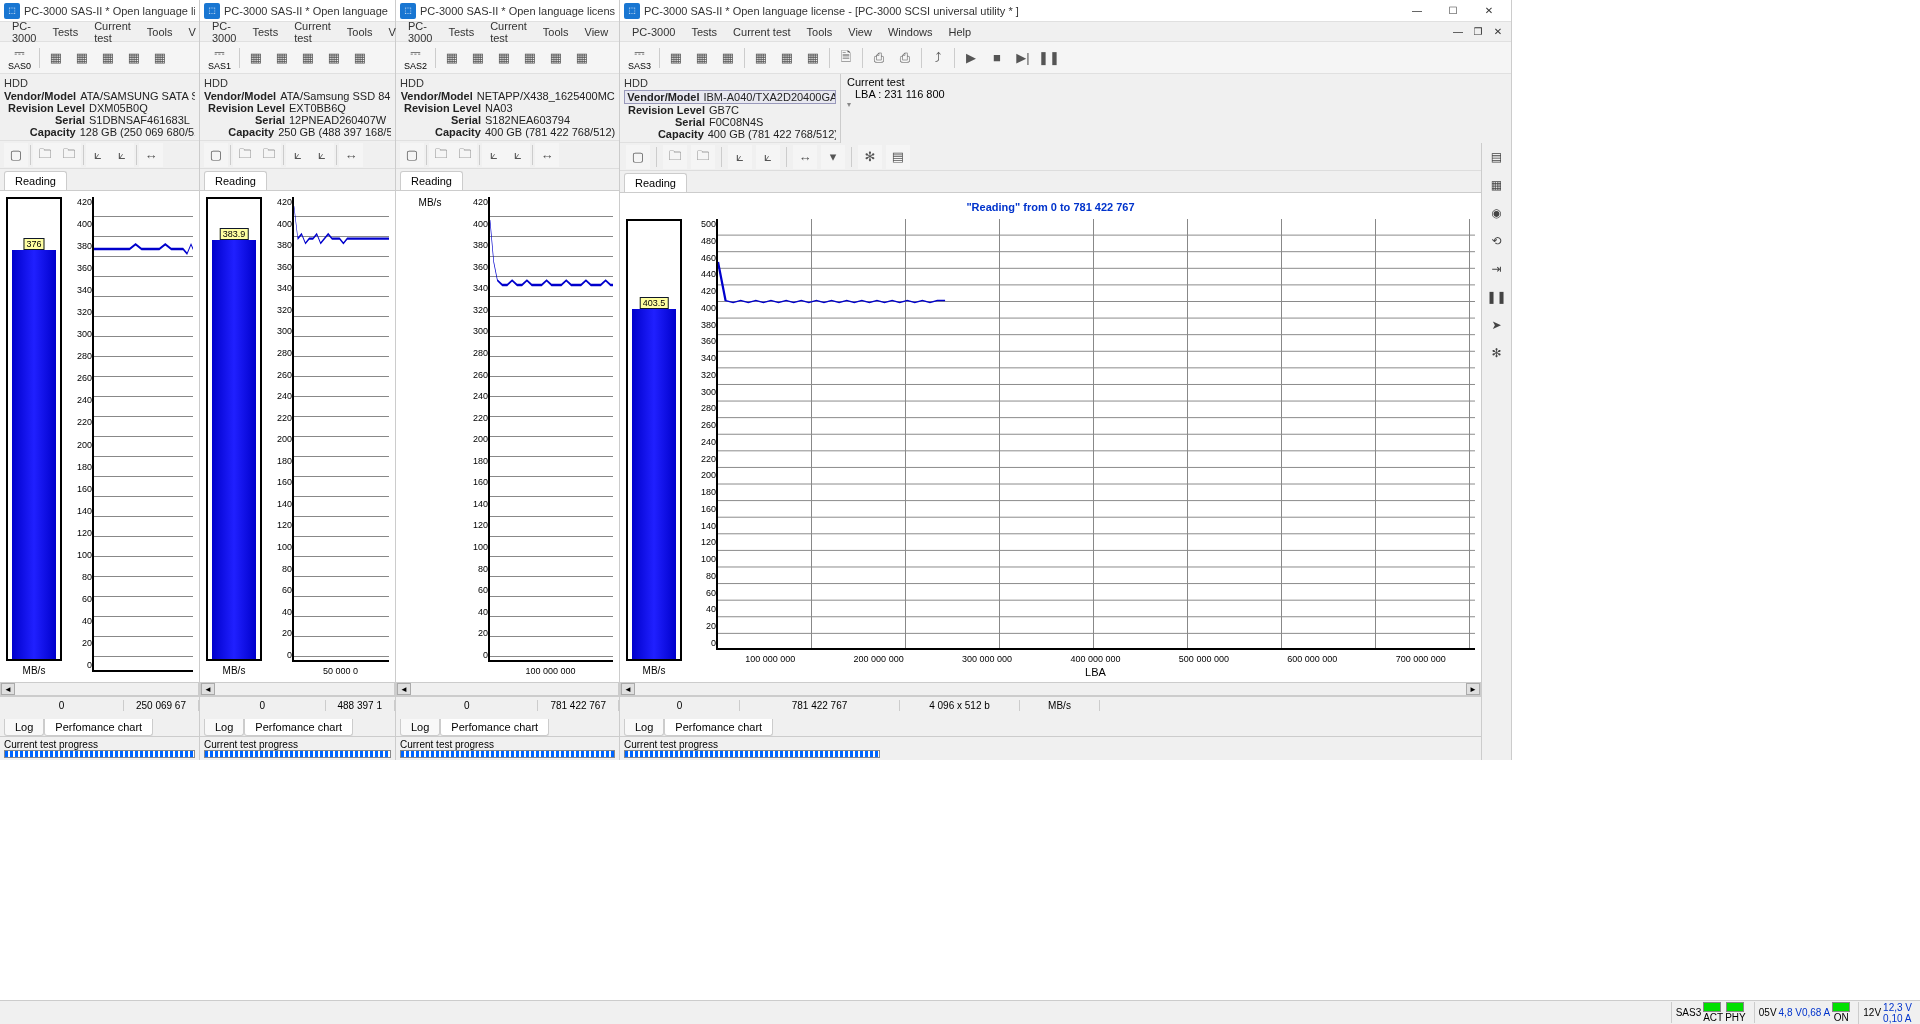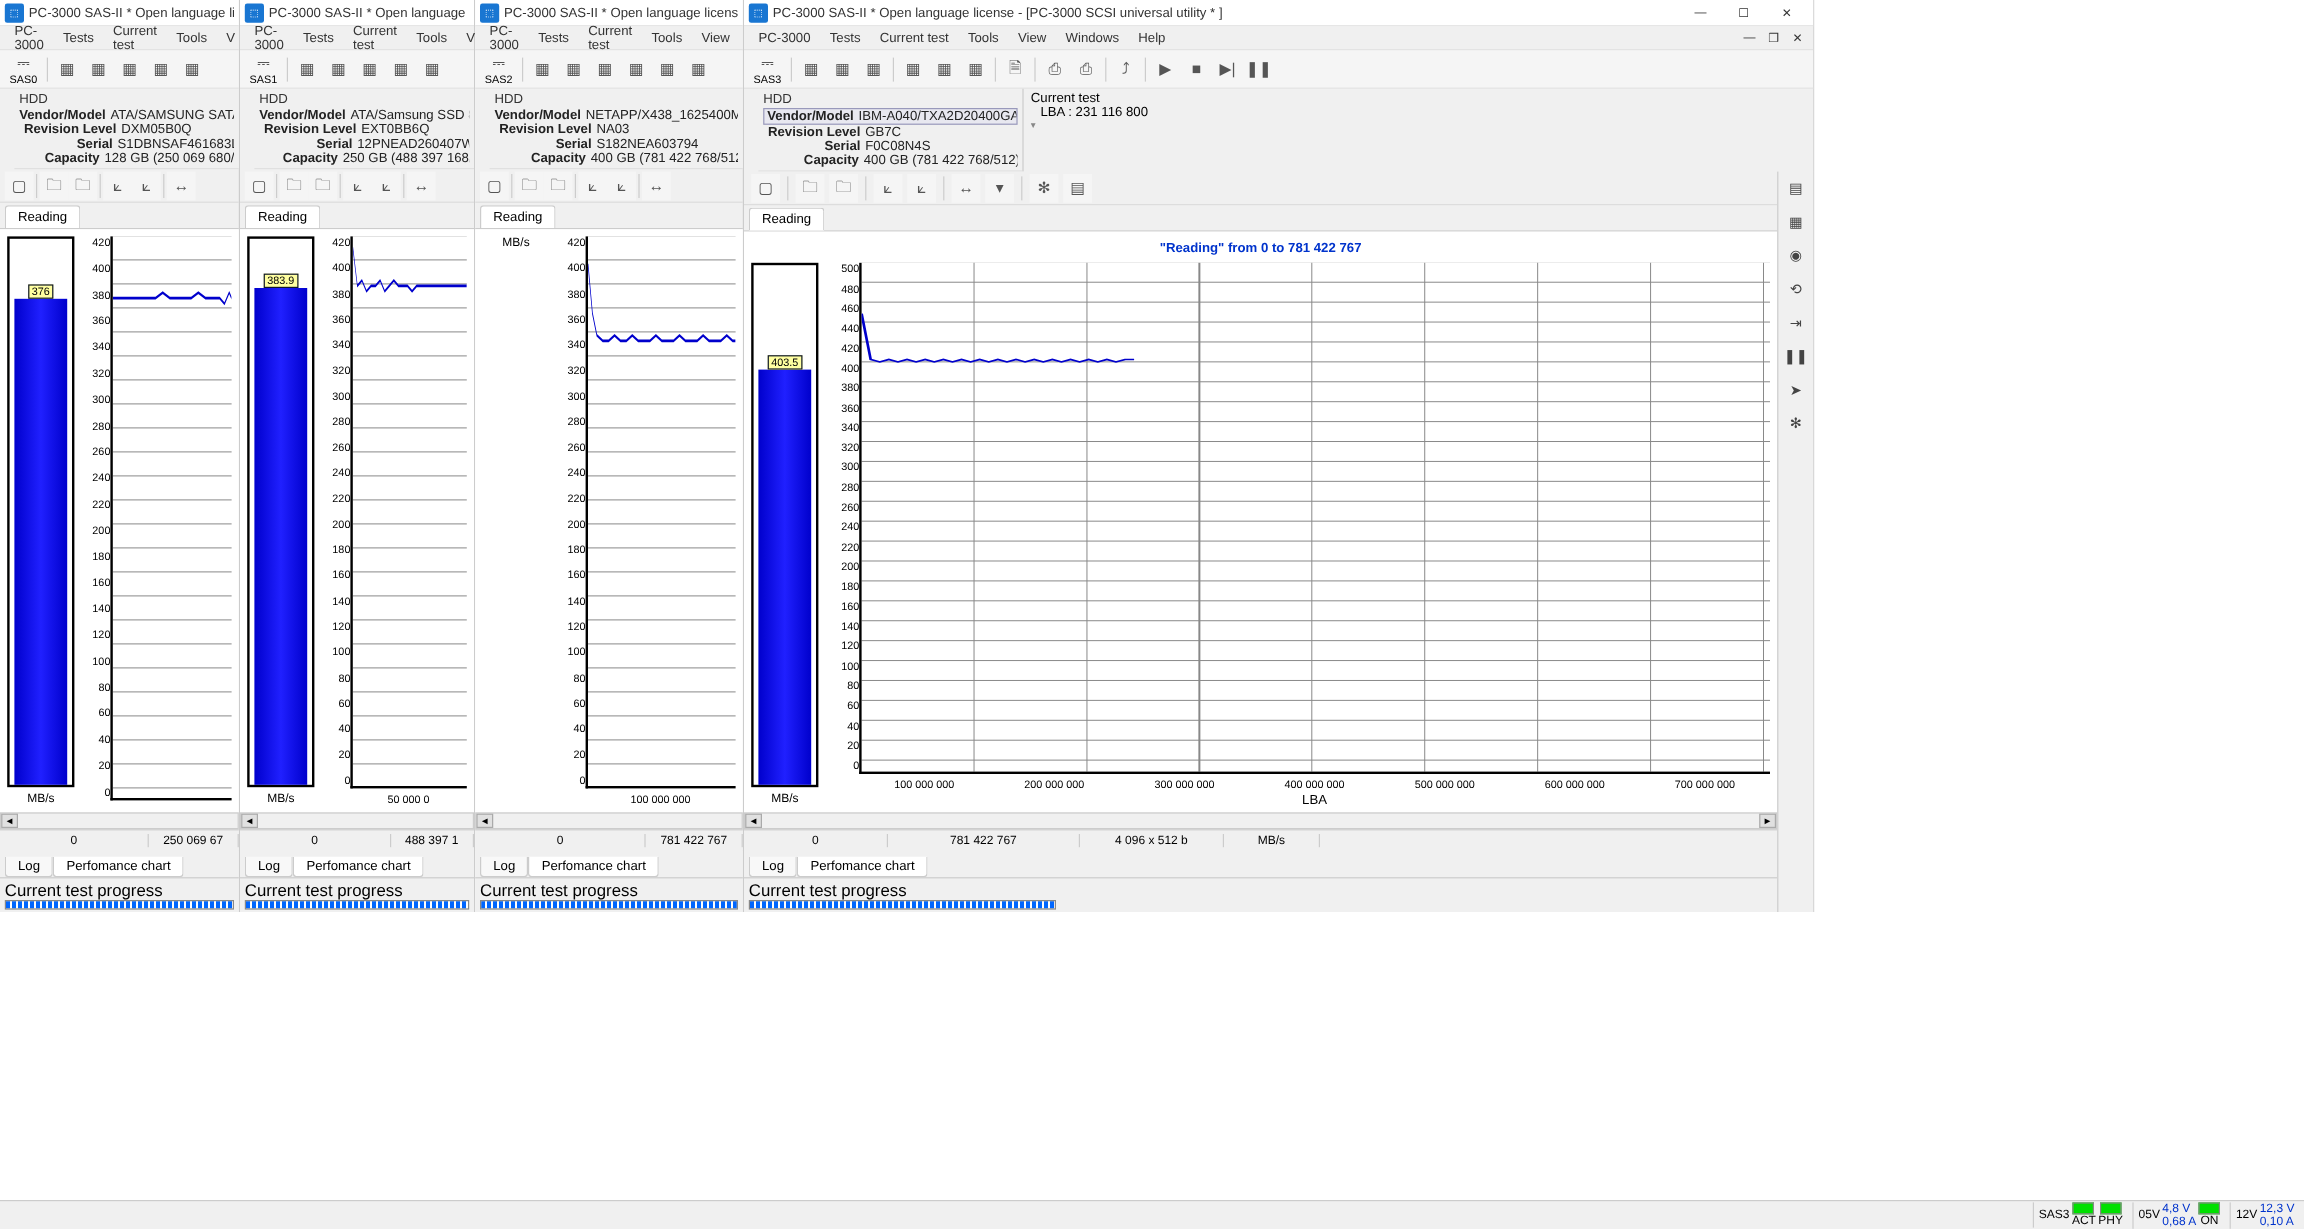--- a/index.html
+++ b/index.html
@@ -16,21 +16,21 @@
 .title-text { flex: 1; font-size: 11px; color: #333; white-space: nowrap; overflow: hidden; }
 .win-controls { display: flex; gap: 0; }
 .win-btn { width: 36px; height: 20px; display: flex; align-items: center; justify-content: center; font-size: 10px; color: #333; }
 .menubar { background: #f0f0f0; height: 20px; display: flex; align-items: center; padding: 0 4px; border-bottom: 1px solid #e0e0e0; }
 .menu-item { padding: 2px 8px; font-size: 11px; color: #333; }
 .mini-controls { margin-left: auto; display: flex; gap: 2px; font-size: 9px; }
 .toolbar { background: #f5f5f5; height: 32px; display: flex; align-items: center; padding: 0 4px; gap: 2px; border-bottom: 1px solid #e0e0e0; }
 .tb-btn { width: 24px; height: 24px; display: flex; align-items: center; justify-content: center; background: #f5f5f5; border: 1px solid transparent; }
 .tb-sep { width: 1px; height: 20px; background: #ccc; margin: 0 2px; }
 .sas-label { font-size: 9px; display: flex; flex-direction: column; align-items: center; padding: 0 4px; }
-.hdd-section { background: #f0f0f0; padding: 2px 4px; border-bottom: 1px solid #e0e0e0; margin-left: 12px; }
+.hdd-section { background: #f0f0f0; padding: 2px 4px; border-bottom: 1px solid #e0e0e0; }
 .hdd-header { font-size: 11px; color: #333; padding: 1px 0; }
 .hdd-row { display: flex; font-size: 11px; padding: 0; }
 .hdd-label { width: 85px; text-align: right; font-weight: bold; color: #222; padding-right: 4px; }
 .hdd-value { color: #222; white-space: nowrap; overflow: hidden; }
 .main-area { display: flex; flex: 1; min-height: 0; }
 .chart-panel { flex: 1; display: flex; flex-direction: column; background: #f0f0f0; }
 .sub-toolbar { height: 28px; display: flex; align-items: center; padding: 0 6px; gap: 4px; border-bottom: 1px solid #ddd; }
 .tab-strip { height: 22px; display: flex; align-items: flex-end; padding: 0 4px; border-bottom: 1px solid #ccc; }
 .tab { padding: 3px 10px; font-size: 11px; background: #fff; border: 1px solid #ccc; border-bottom: none; border-radius: 3px 3px 0 0; }
 .chart-area { flex: 1; background: #fff; display: flex; flex-direction: column; padding: 4px; min-height: 0; }
@@ -48,21 +48,21 @@
 .line-svg { position: absolute; top: 0; left: 0; width: 100%; height: 100%; }
 .footer-row { height: 18px; display: flex; align-items: center; font-size: 10px; background: #f0f0f0; border-top: 1px solid #ccc; }
 .footer-cell { padding: 0 12px; border-right: 1px solid #ccc; text-align: center; }
 .footer-cell.wide { flex: 1; }
 .scrollbar-h { height: 14px; background: #f0f0f0; border: 1px solid #ccc; display: flex; align-items: center; }
 .sb-arrow { width: 14px; height: 12px; background: #e0e0e0; border: 1px solid #aaa; font-size: 8px; display:flex; align-items:center; justify-content:center; }
 .bottom-tabs { height: 22px; display: flex; align-items: flex-end; padding: 0 4px; background: #f0f0f0; }
 .btab { padding: 2px 10px; font-size: 11px; border: 1px solid #ccc; background: #f8f8f8; border-radius: 0 0 3px 3px; border-top: none; }
 .btab.active { background: #fff; }
 .progress-section { border-top: 1px solid #ccc; padding: 2px 4px; background: #f0f0f0; }
-.progress-label { font-size: 14px; }
+.progress-label { font-size: 10px; }
 .progress-bar { height: 8px; background: repeating-linear-gradient(to right, #0066ff 0, #0066ff 3px, #fff 3px, #fff 5px); border: 1px solid #888; }
 .current-test-panel { flex: 1; background: #f0f0f0; border-left: 1px solid #ccc; padding: 2px 6px; font-size: 11px; }
 .side-tools { width: 30px; background: #f0f0f0; border-left: 1px solid #ccc; display: flex; flex-direction: column; align-items: center; padding-top: 4px; gap: 8px; }
 .side-btn { width: 20px; height: 20px; display: flex; align-items: center; justify-content: center; font-size: 12px; color: #444; }
 .status-bar { position: fixed; bottom: 0; left: 0; right: 0; height: 24px; background: #f0f0f0; border-top: 1px solid #ccc; display: flex; align-items: center; justify-content: flex-end; padding: 0 4px; font-size: 10px; gap: 4px; }
 .status-group { display: flex; align-items: center; gap: 2px; border-left: 1px solid #ccc; padding: 0 4px; }
 .led { width: 18px; height: 10px; background: #00e000; border: 1px solid #888; }
 .status-val { color: #0033cc; }
 .tb-icon { font-size: 13px; color: #555; }
 .info-split { display: flex; }
@@ -737,21 +737,21 @@
         <div class="led"></div>
         <span>ACT</span>
       </div>
     <div style="display:flex;flex-direction:column;align-items:center">
         <div class="led"></div>
         <span>PHY</span>
       </div>
   </div>
   <div class="status-group">
     <span>05V</span>
-    <div style="display:flex;flex-direction:column">
+    <div style="display:flex;">
         <span class="status-val">4,8 V</span>
         <span class="status-val">0,68 A</span>
       </div>
     <div style="display:flex;flex-direction:column;align-items:center">
         <div class="led"></div>
         <span>ON</span>
       </div>
   </div>
   <div class="status-group">
     <span>12V</span>

